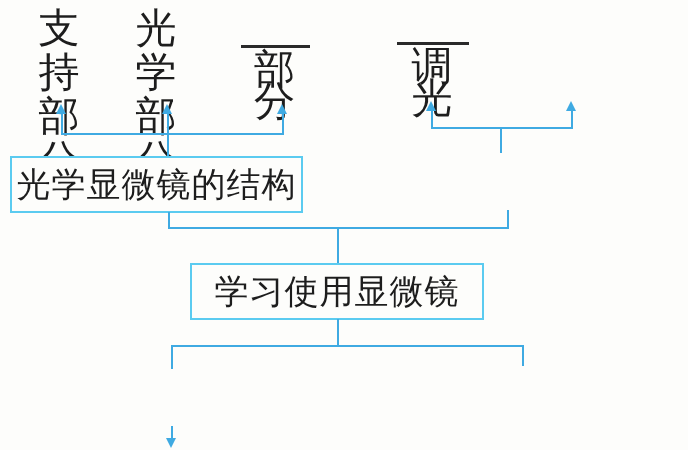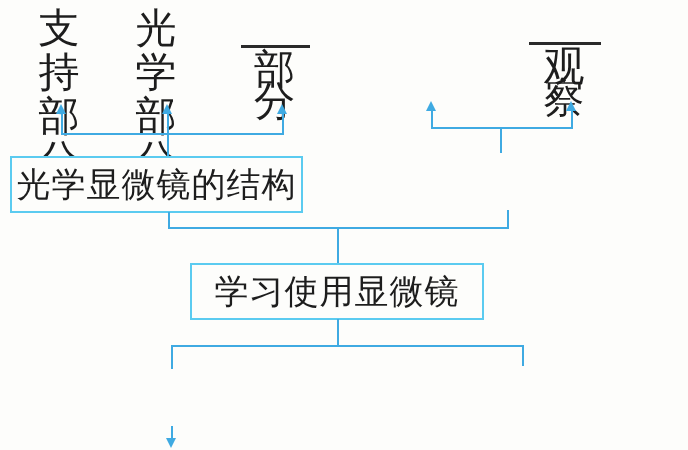--- a/index.html
+++ b/index.html
@@ -67,21 +67,21 @@
 <body>
 
 <div class="canvas">
 
   <div class="toplabel" style="left:22px;top:6px;width:76px;">支持
 部分</div>
   <div class="toplabel" style="left:119px;top:6px;width:76px;">光学
 部分</div>
   <div class="toplabel overlined" style="left:241px;top:45px;width:69px;">部分</div>
 
-  <div class="toplabel overlined" style="left:529px;top:42px;width:72px;">观察</div>
+  <div class="toplabel overlined" style="left:397px;top:42px;width:72px;">调光</div>
 
   <div class="arrow-up" style="left:56px;top:104px;"></div>
   <div class="vline" style="left:61px;top:113px;height:22px;"></div>
   <div class="arrow-up" style="left:162px;top:104px;"></div>
   <div class="vline" style="left:167px;top:113px;height:22px;"></div>
   <div class="arrow-up" style="left:277px;top:104px;"></div>
   <div class="vline" style="left:282px;top:113px;height:22px;"></div>
   <div class="hline" style="left:61px;top:133px;width:223px;"></div>
   <div class="vline" style="left:167px;top:133px;height:23px;"></div>
 

